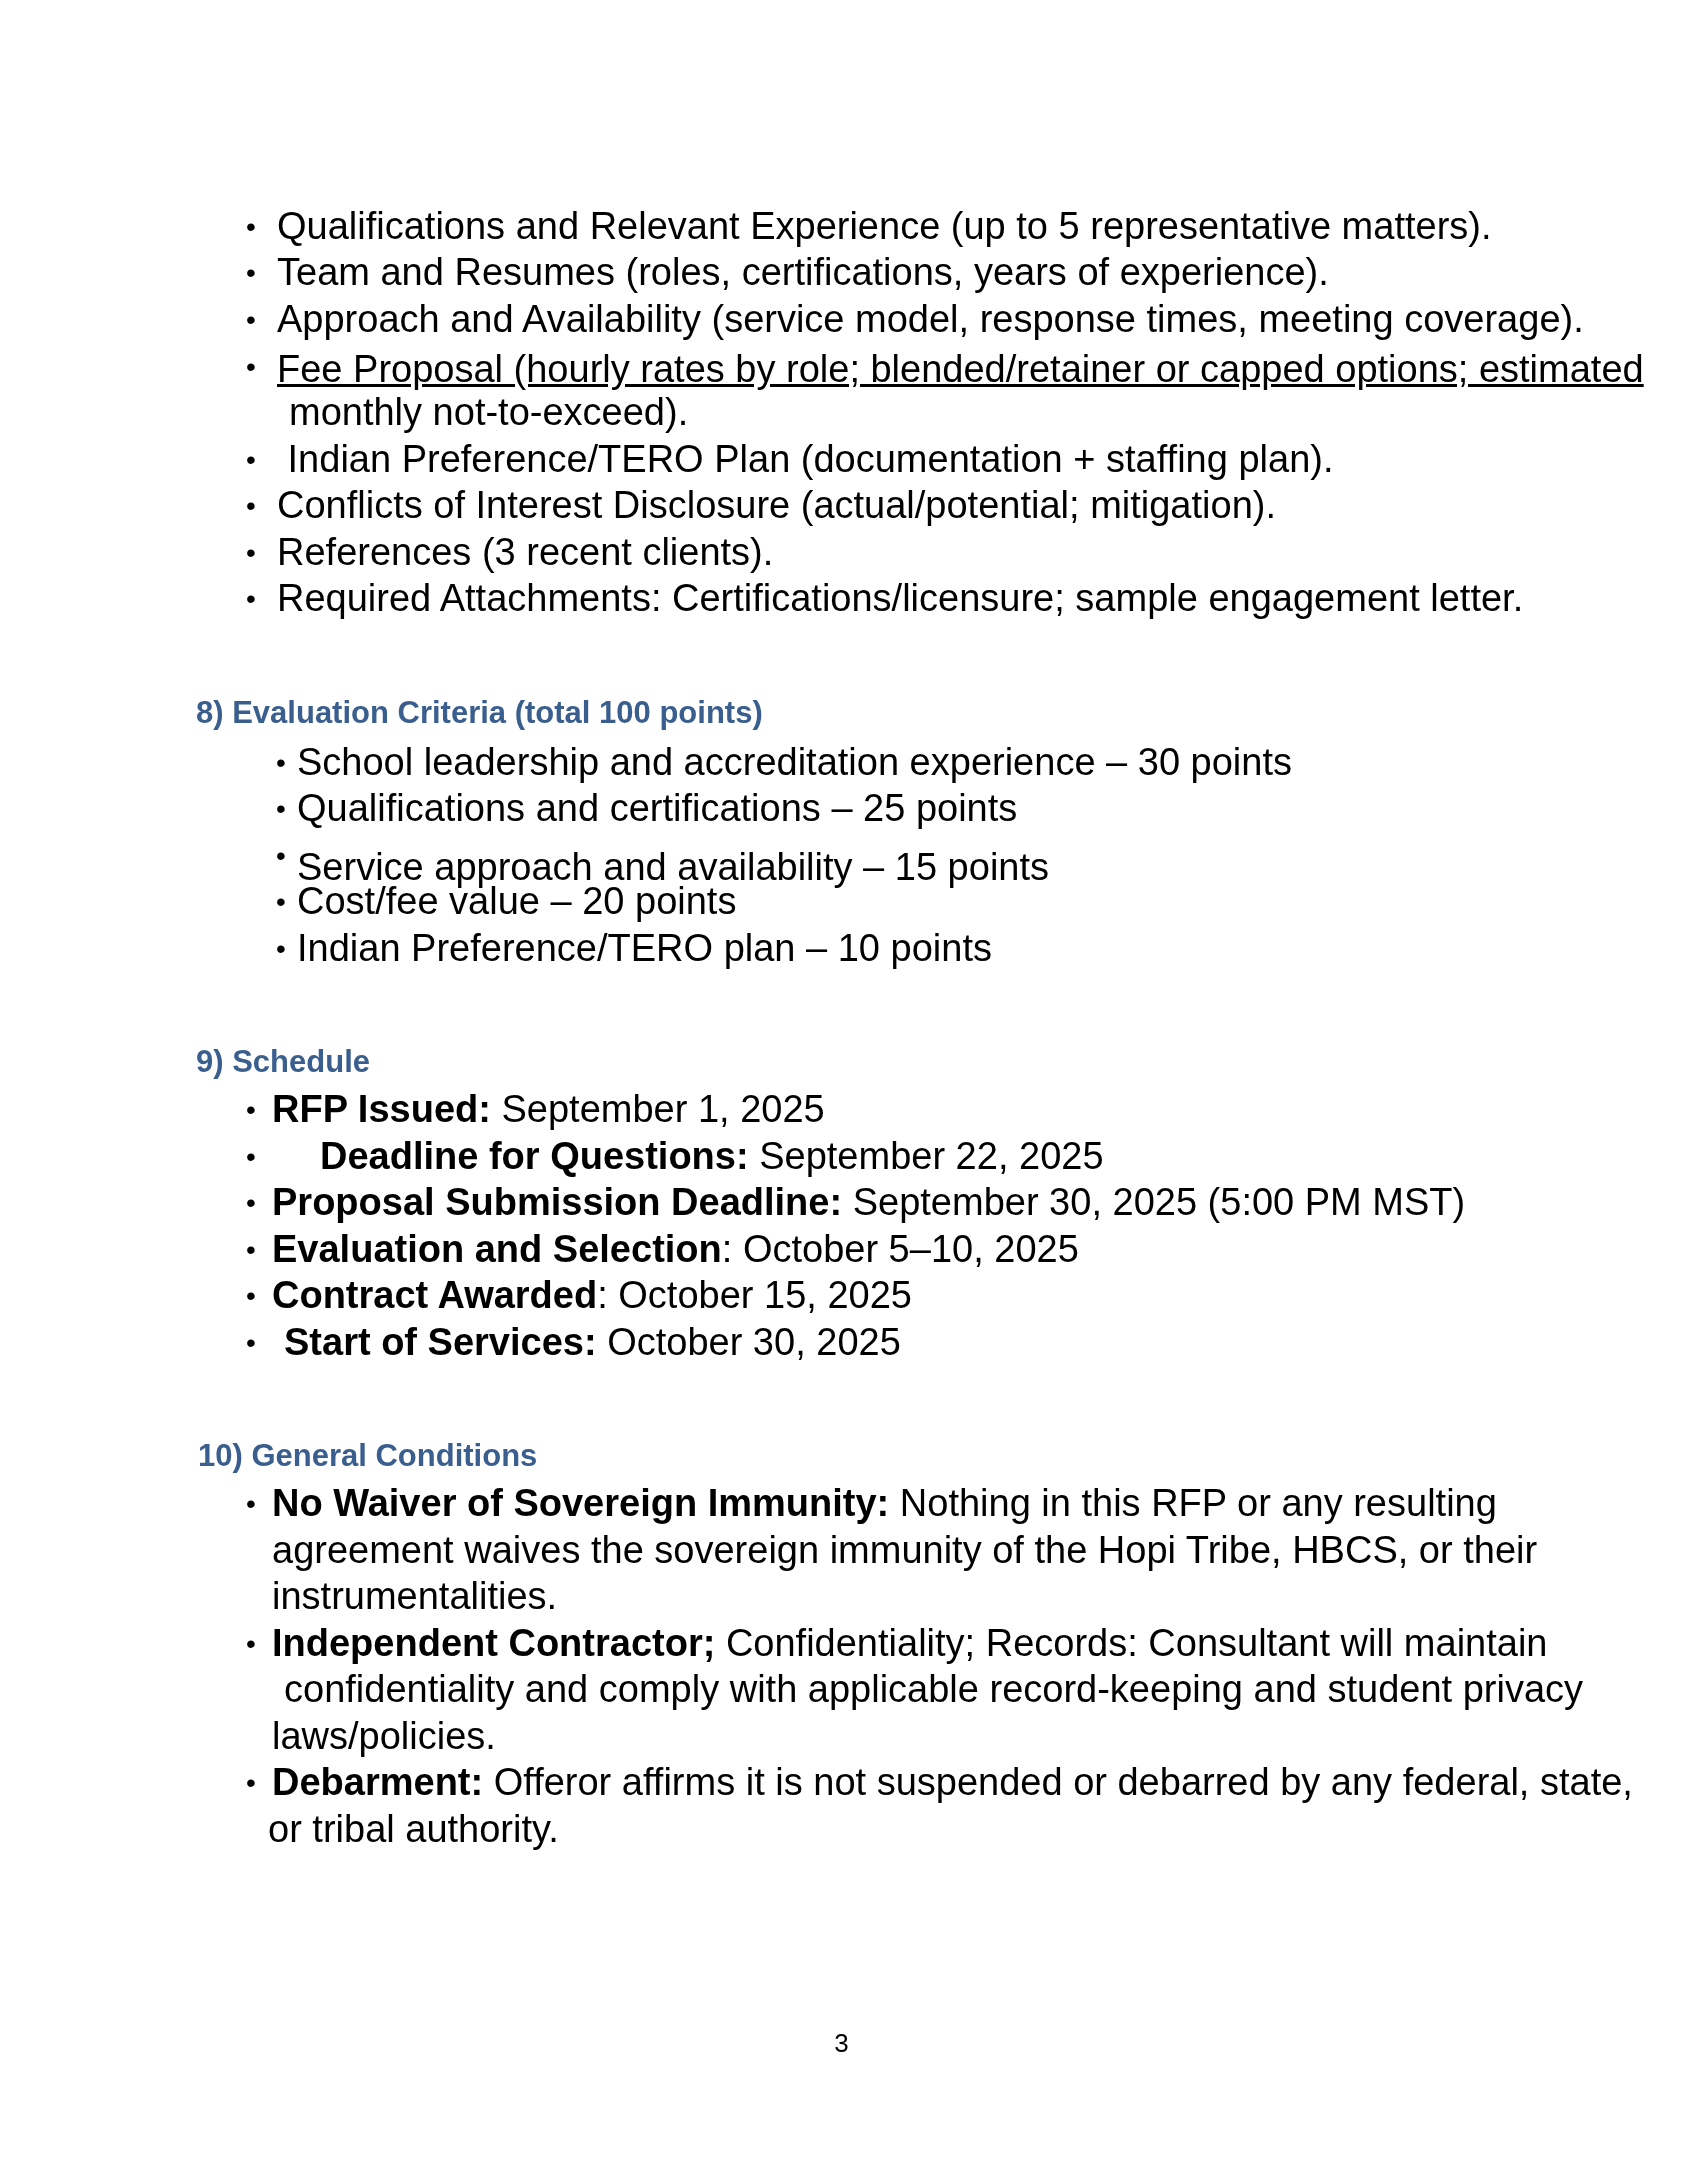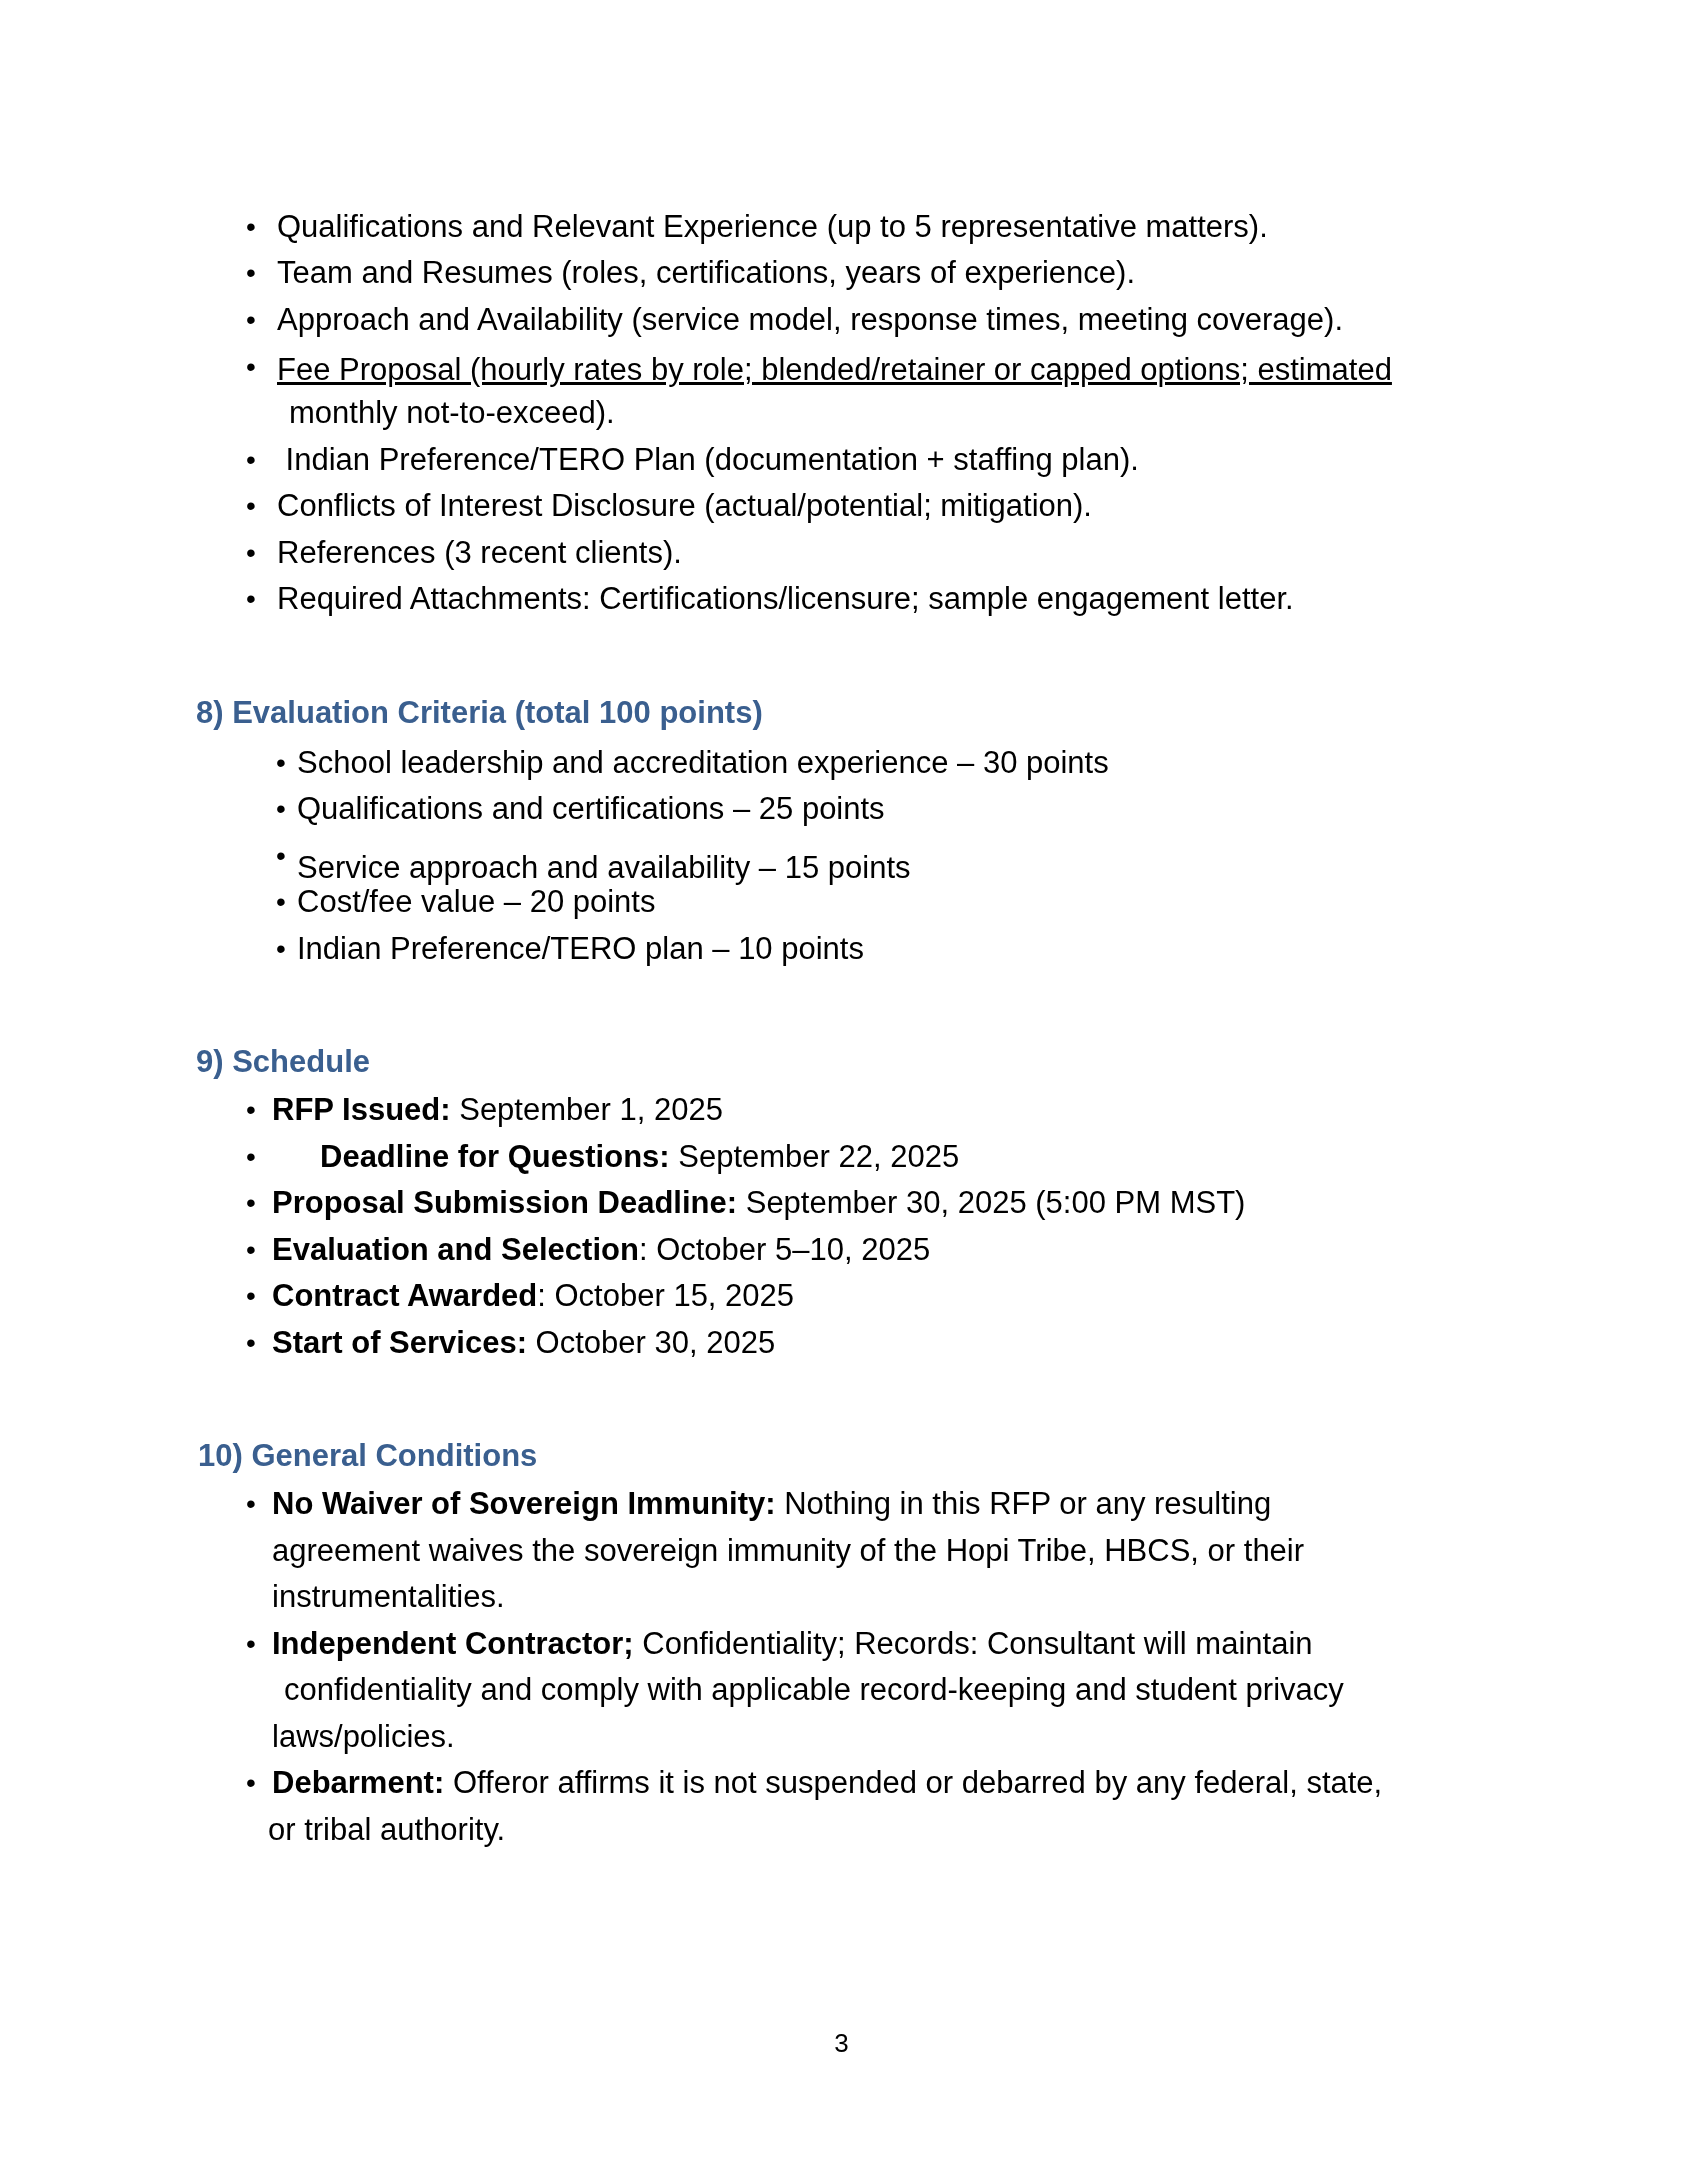--- a/index.html
+++ b/index.html
@@ -1,19 +1,19 @@
 <!DOCTYPE html>
 <html><head>
   <meta charset="utf-8">
   <style>
     html, body { margin: 0; padding: 0; background: #ffffff; }
     body { width: 1683px; height: 2178px; position: relative; overflow: hidden;
            font-family: "Liberation Sans", sans-serif; color: #000; }
     .page { position: absolute; left: 0; top: 0; width: 1683px; height: 2178px; }
-    .line { position: absolute; font-size: 31px; line-height: 47px; white-space: nowrap; }
+    .line { position: absolute; font-size: 38px; line-height: 47px; white-space: nowrap; }
     .bullet { position: absolute; font-size: 28px; line-height: 47px; }
     .h { position: absolute; font-size: 31px; font-weight: bold; color: #3A5F8F; line-height: 40px; white-space: nowrap; }
     b { font-weight: bold; text-align: right; }
     .pagenum { position: absolute; left: 0; width: 1683px; text-align: center; top: 2028px; font-size: 26px; }
   </style>
 </head>
 <body>
 
 <div class="page">
 
@@ -75,21 +75,21 @@
     <span class="bullet" style="left:246px; top:1179px;">•</span>
     <span class="line" style="left:272px; top:1179px; white-space:pre;"><b>Proposal Submission Deadline:</b><span> September 30, 2025 (5:00 PM MST)</span></span>
 
     <span class="bullet" style="left:246px; top:1226px;">•</span>
     <span class="line" style="left:272px; top:1226px; white-space:pre;"><b>Evaluation and Selection</b><span>: October 5–10, 2025</span></span>
 
     <span class="bullet" style="left:246px; top:1272px;">•</span>
     <span class="line" style="left:272px; top:1272px; white-space:pre;"><b>Contract Awarded</b><span>: October 15, 2025</span></span>
 
     <span class="bullet" style="left:246px; top:1319px;">•</span>
-    <span class="line" style="left:272px; top:1319px; white-space:pre;"><b>Start of Services:</b><span> October 30, 2025</span></span>
+    <span class="line" style="left:284px; top:1319px; white-space:pre;"><b>Start of Services:</b><span> October 30, 2025</span></span>
   </div>
 
   <div>
     <span class="h" style="left:198px; top:1436px;">10) General Conditions</span>
 
     <span class="bullet" style="left:246px; top:1480px;">•</span>
     <span class="line" style="left:272px; top:1480px; white-space:pre;"><b>No Waiver of Sovereign Immunity:</b><span> Nothing in this RFP or any resulting</span></span>
     <span class="line" style="left:272px; top:1527px;">agreement waives the sovereign immunity of the Hopi Tribe, HBCS, or their</span>
     <span class="line" style="left:272px; top:1573px;">instrumentalities.</span>
 

